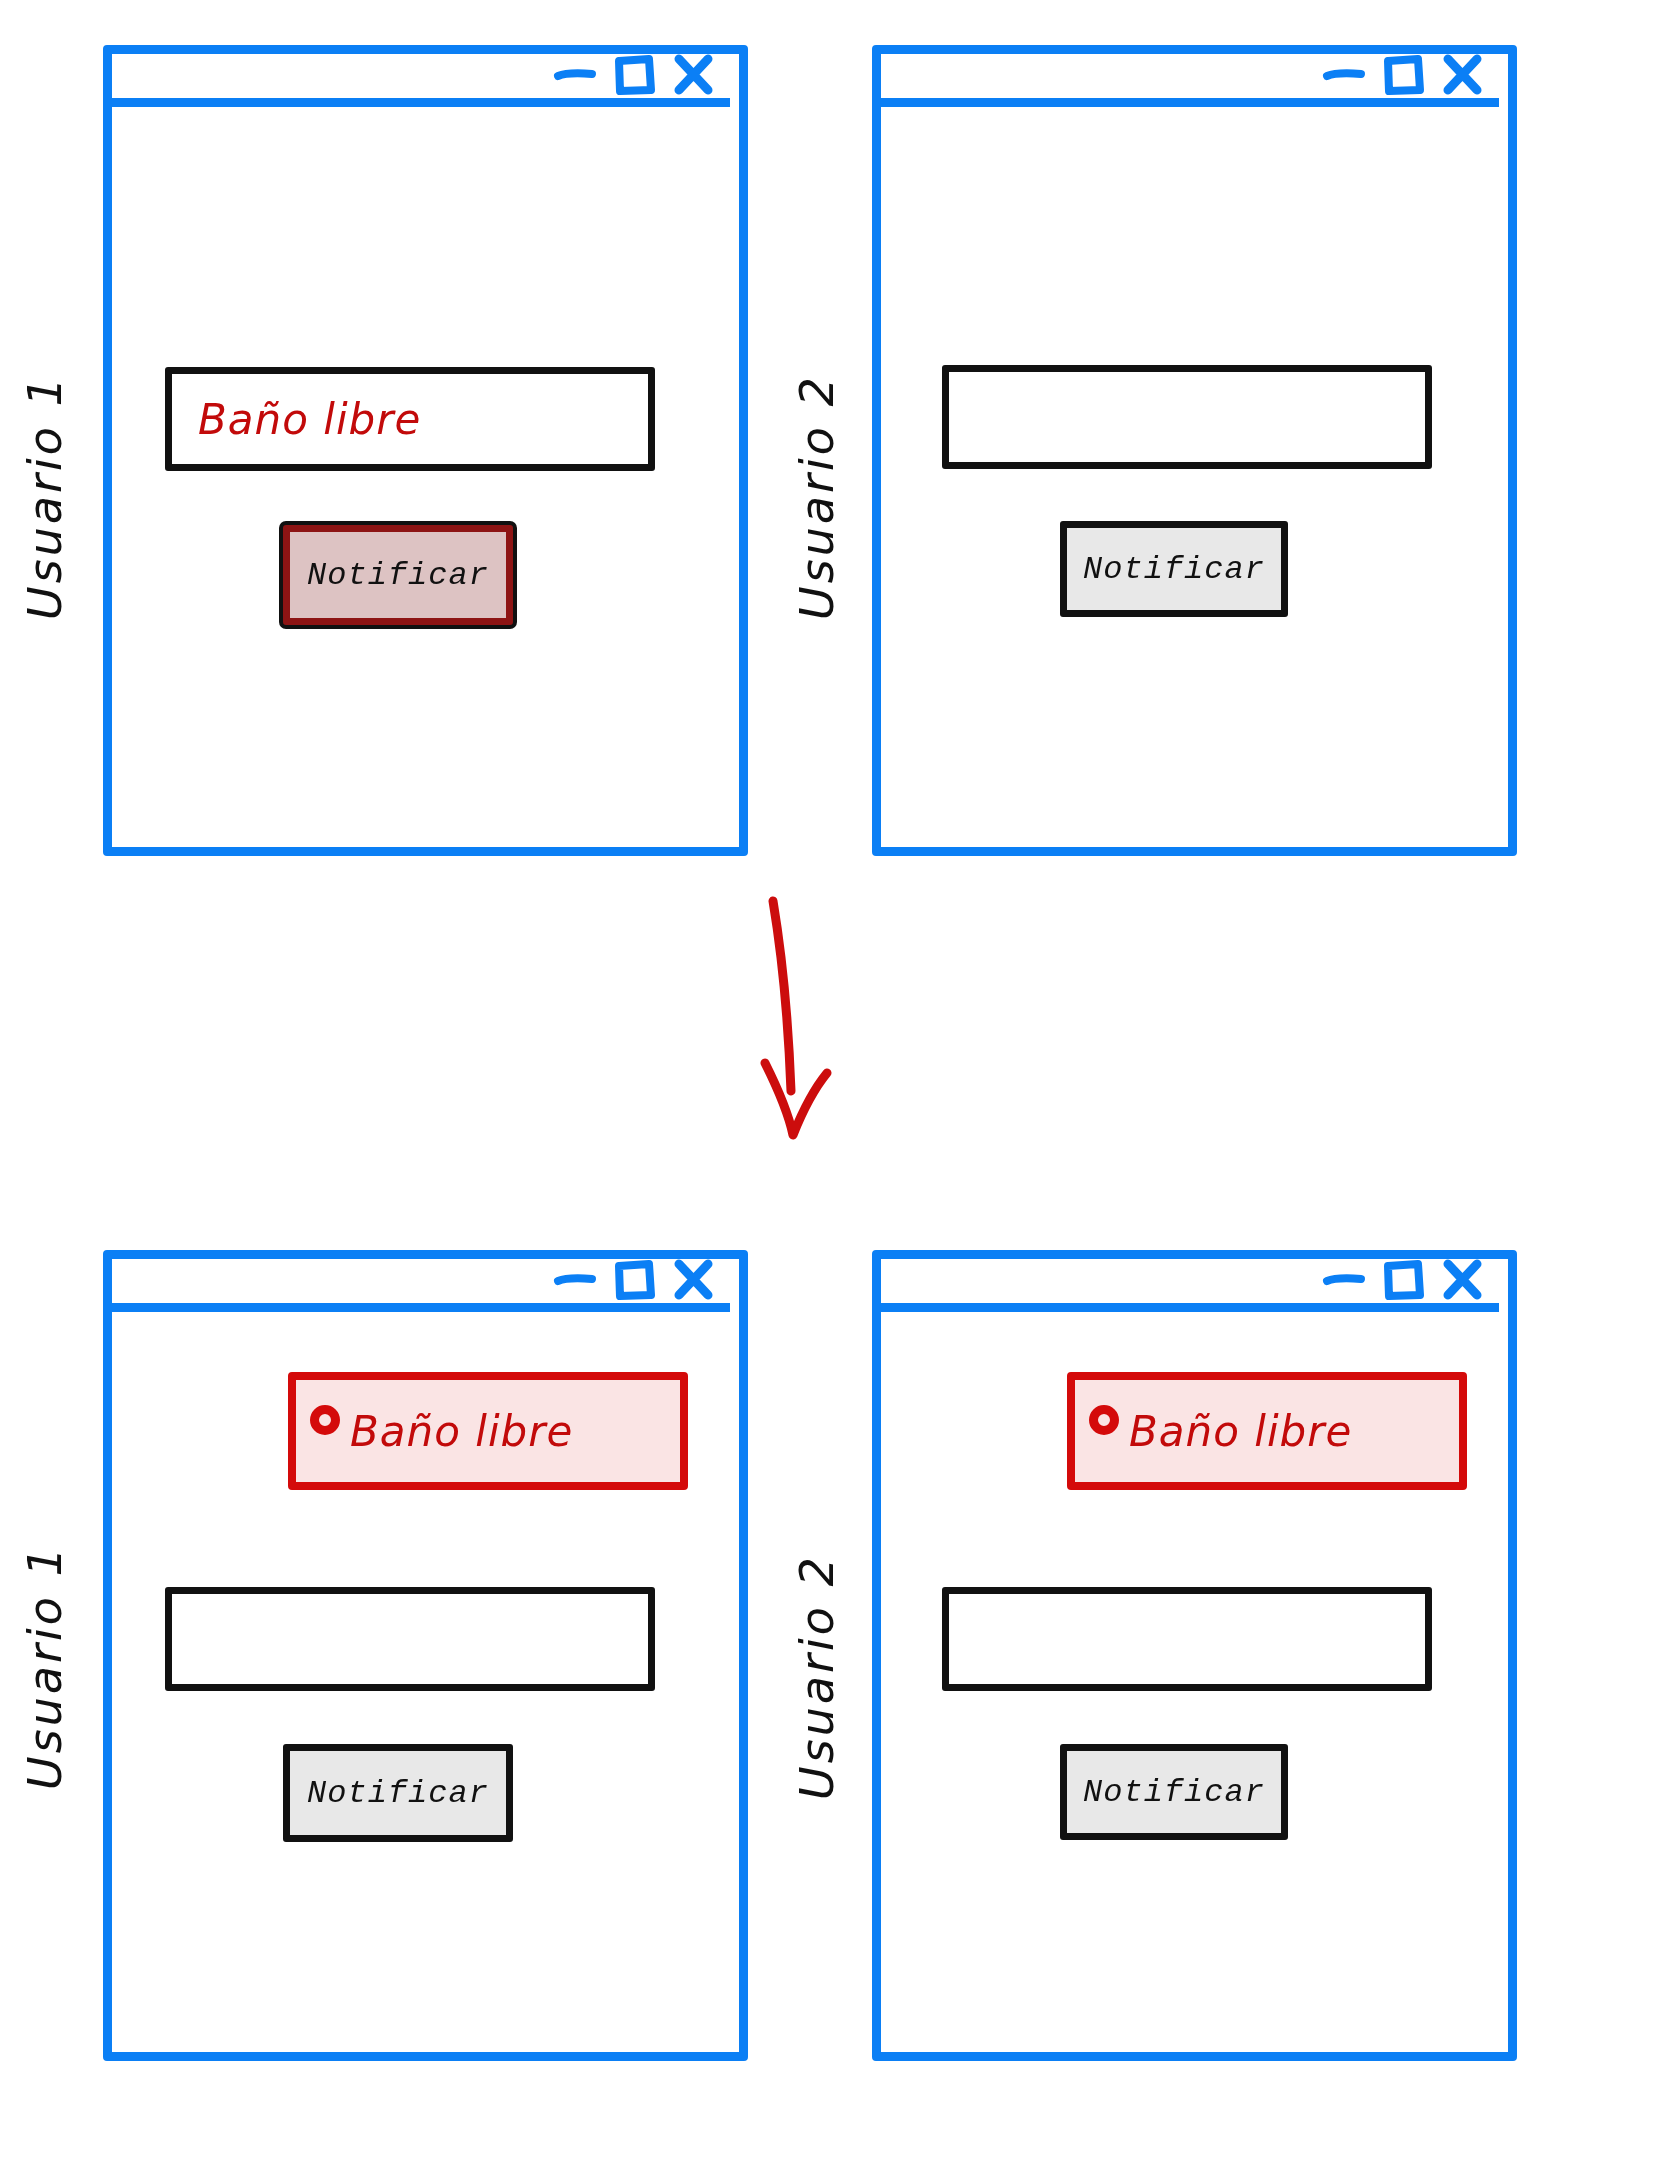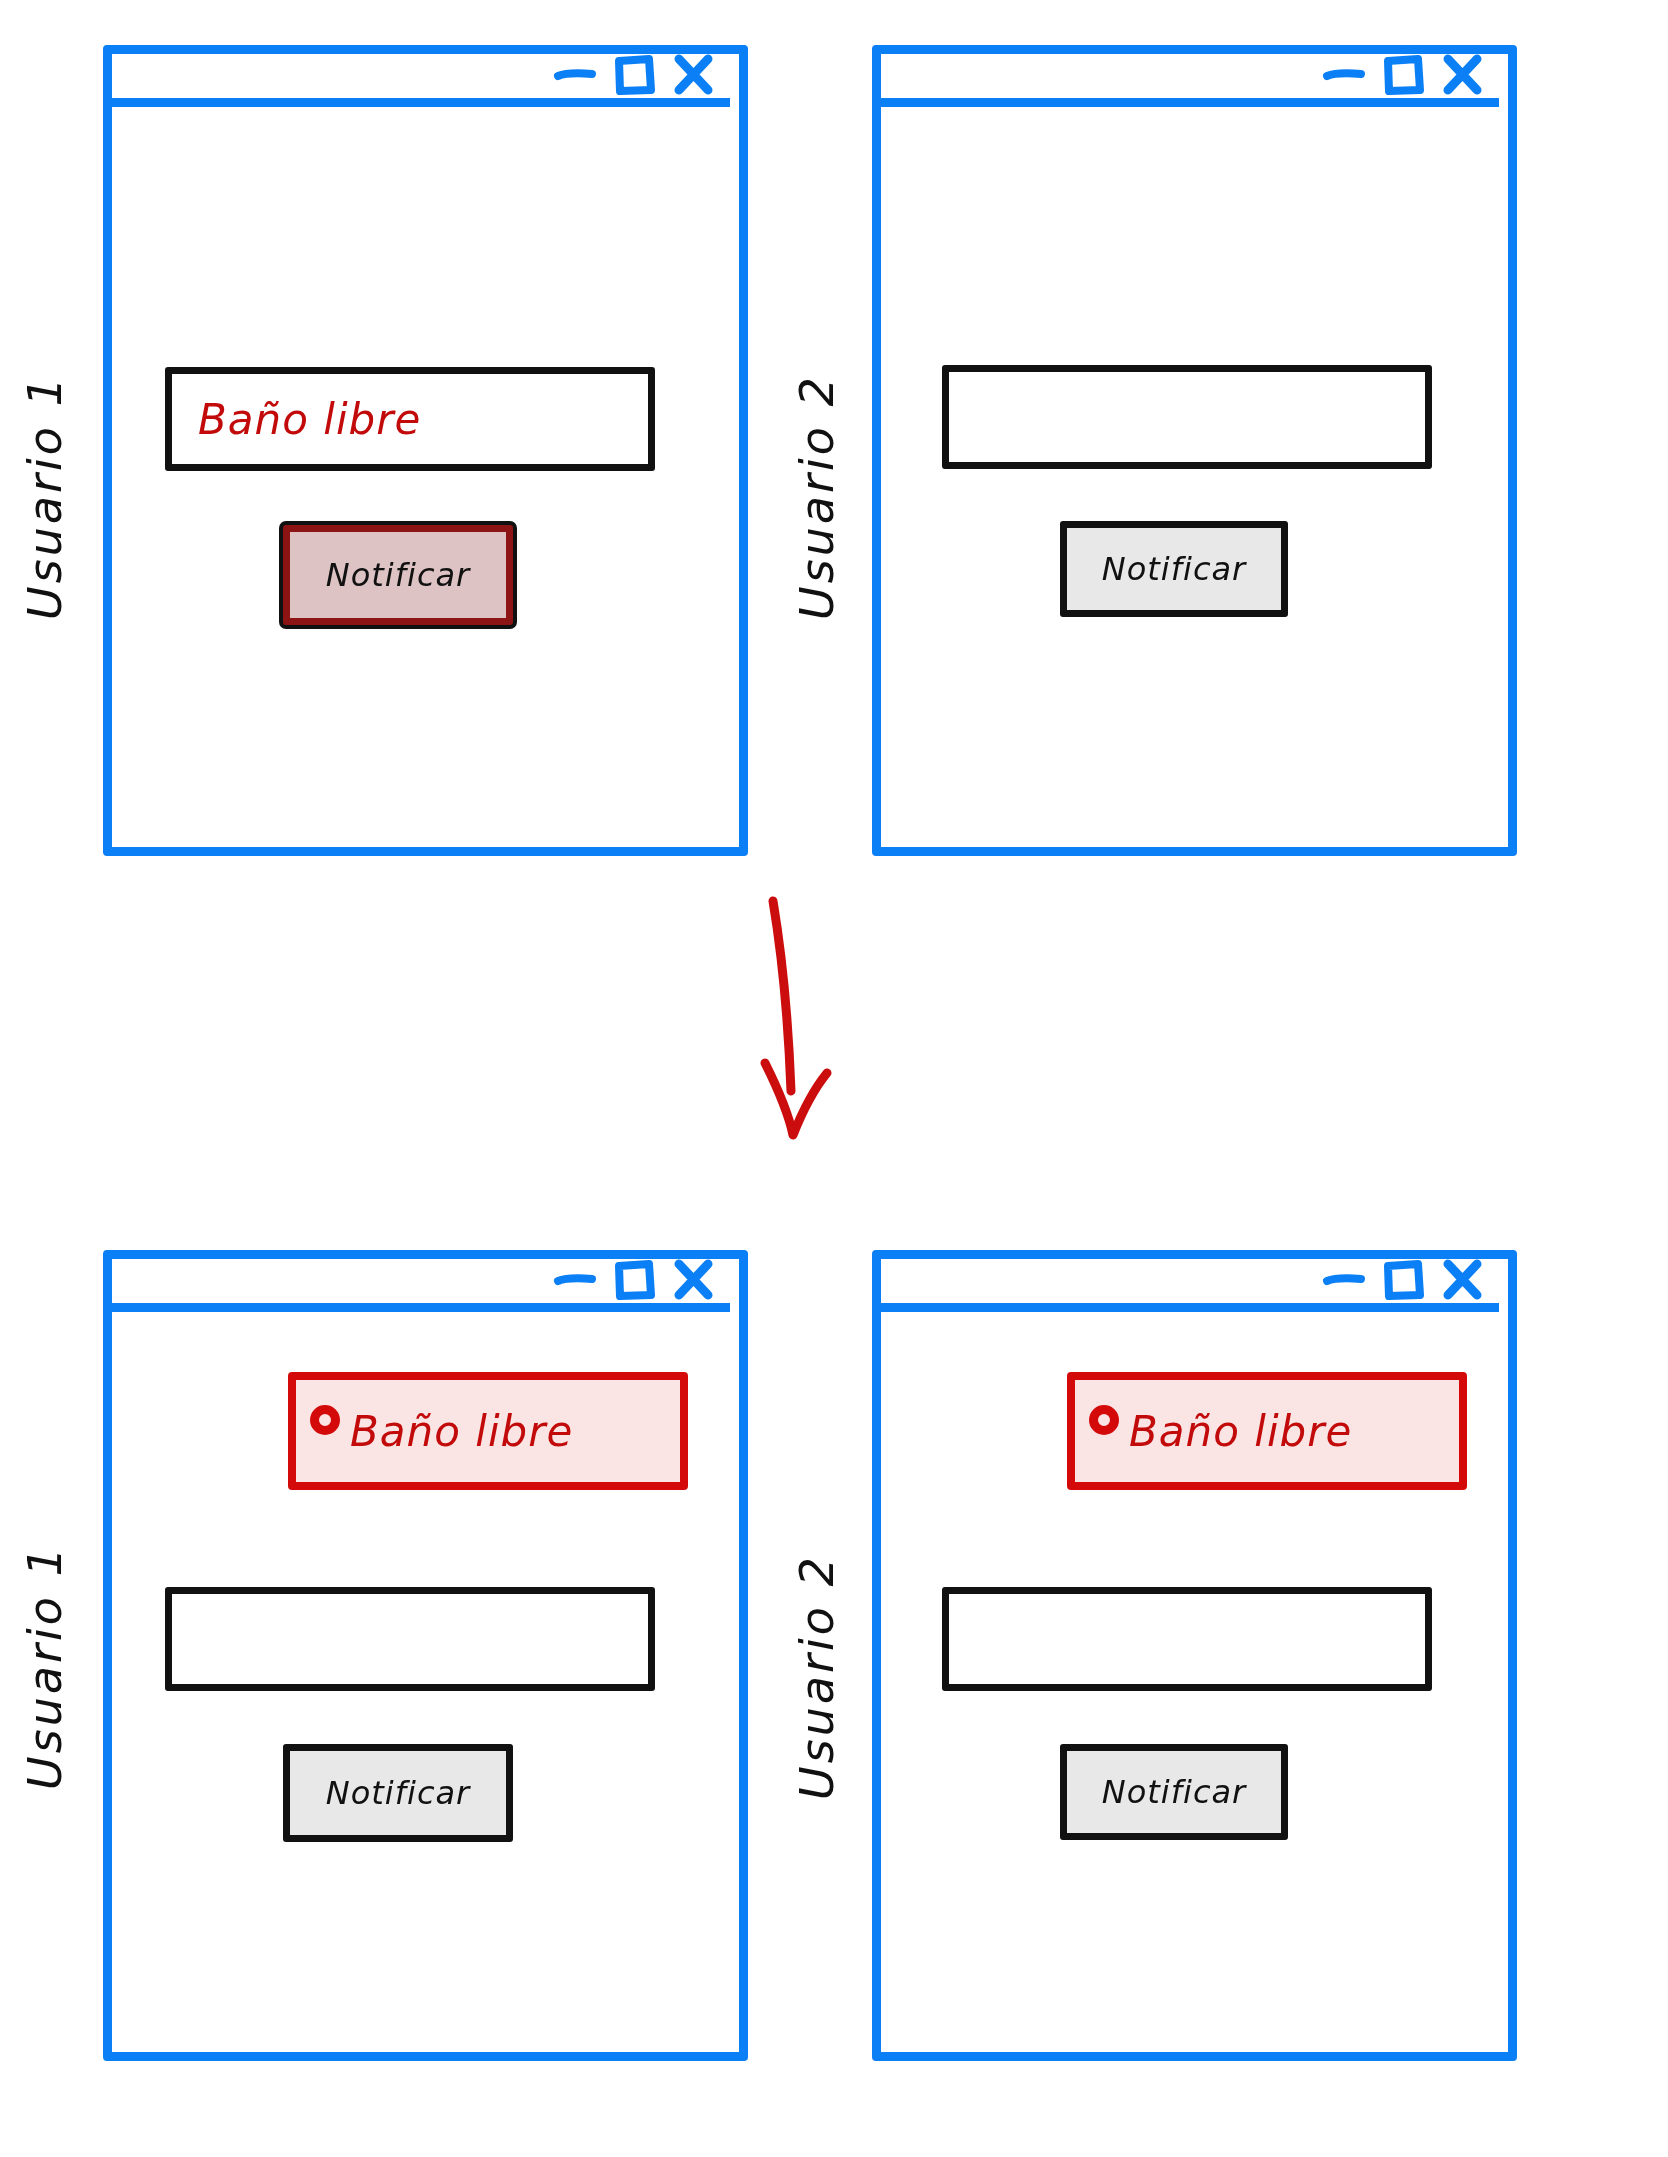--- a/index.html
+++ b/index.html
@@ -110,20 +110,21 @@
     display: flex;
     align-items: center;
     justify-content: center;
   }
   .btn-label {
     font-size: 32px;
     color: #111111;
     font-style: italic;
     letter-spacing: 1px;
     white-space: nowrap;
+    font-family: Liberation Mono, monospace;
   }
   .btn.pressed {
     border-color: #8d1414;
     background: #ddc3c3;
     box-shadow: 0 0 0 4px #111111;
   }
   .btn.pressed .btn-label {
     color: #111111;
   }
 

